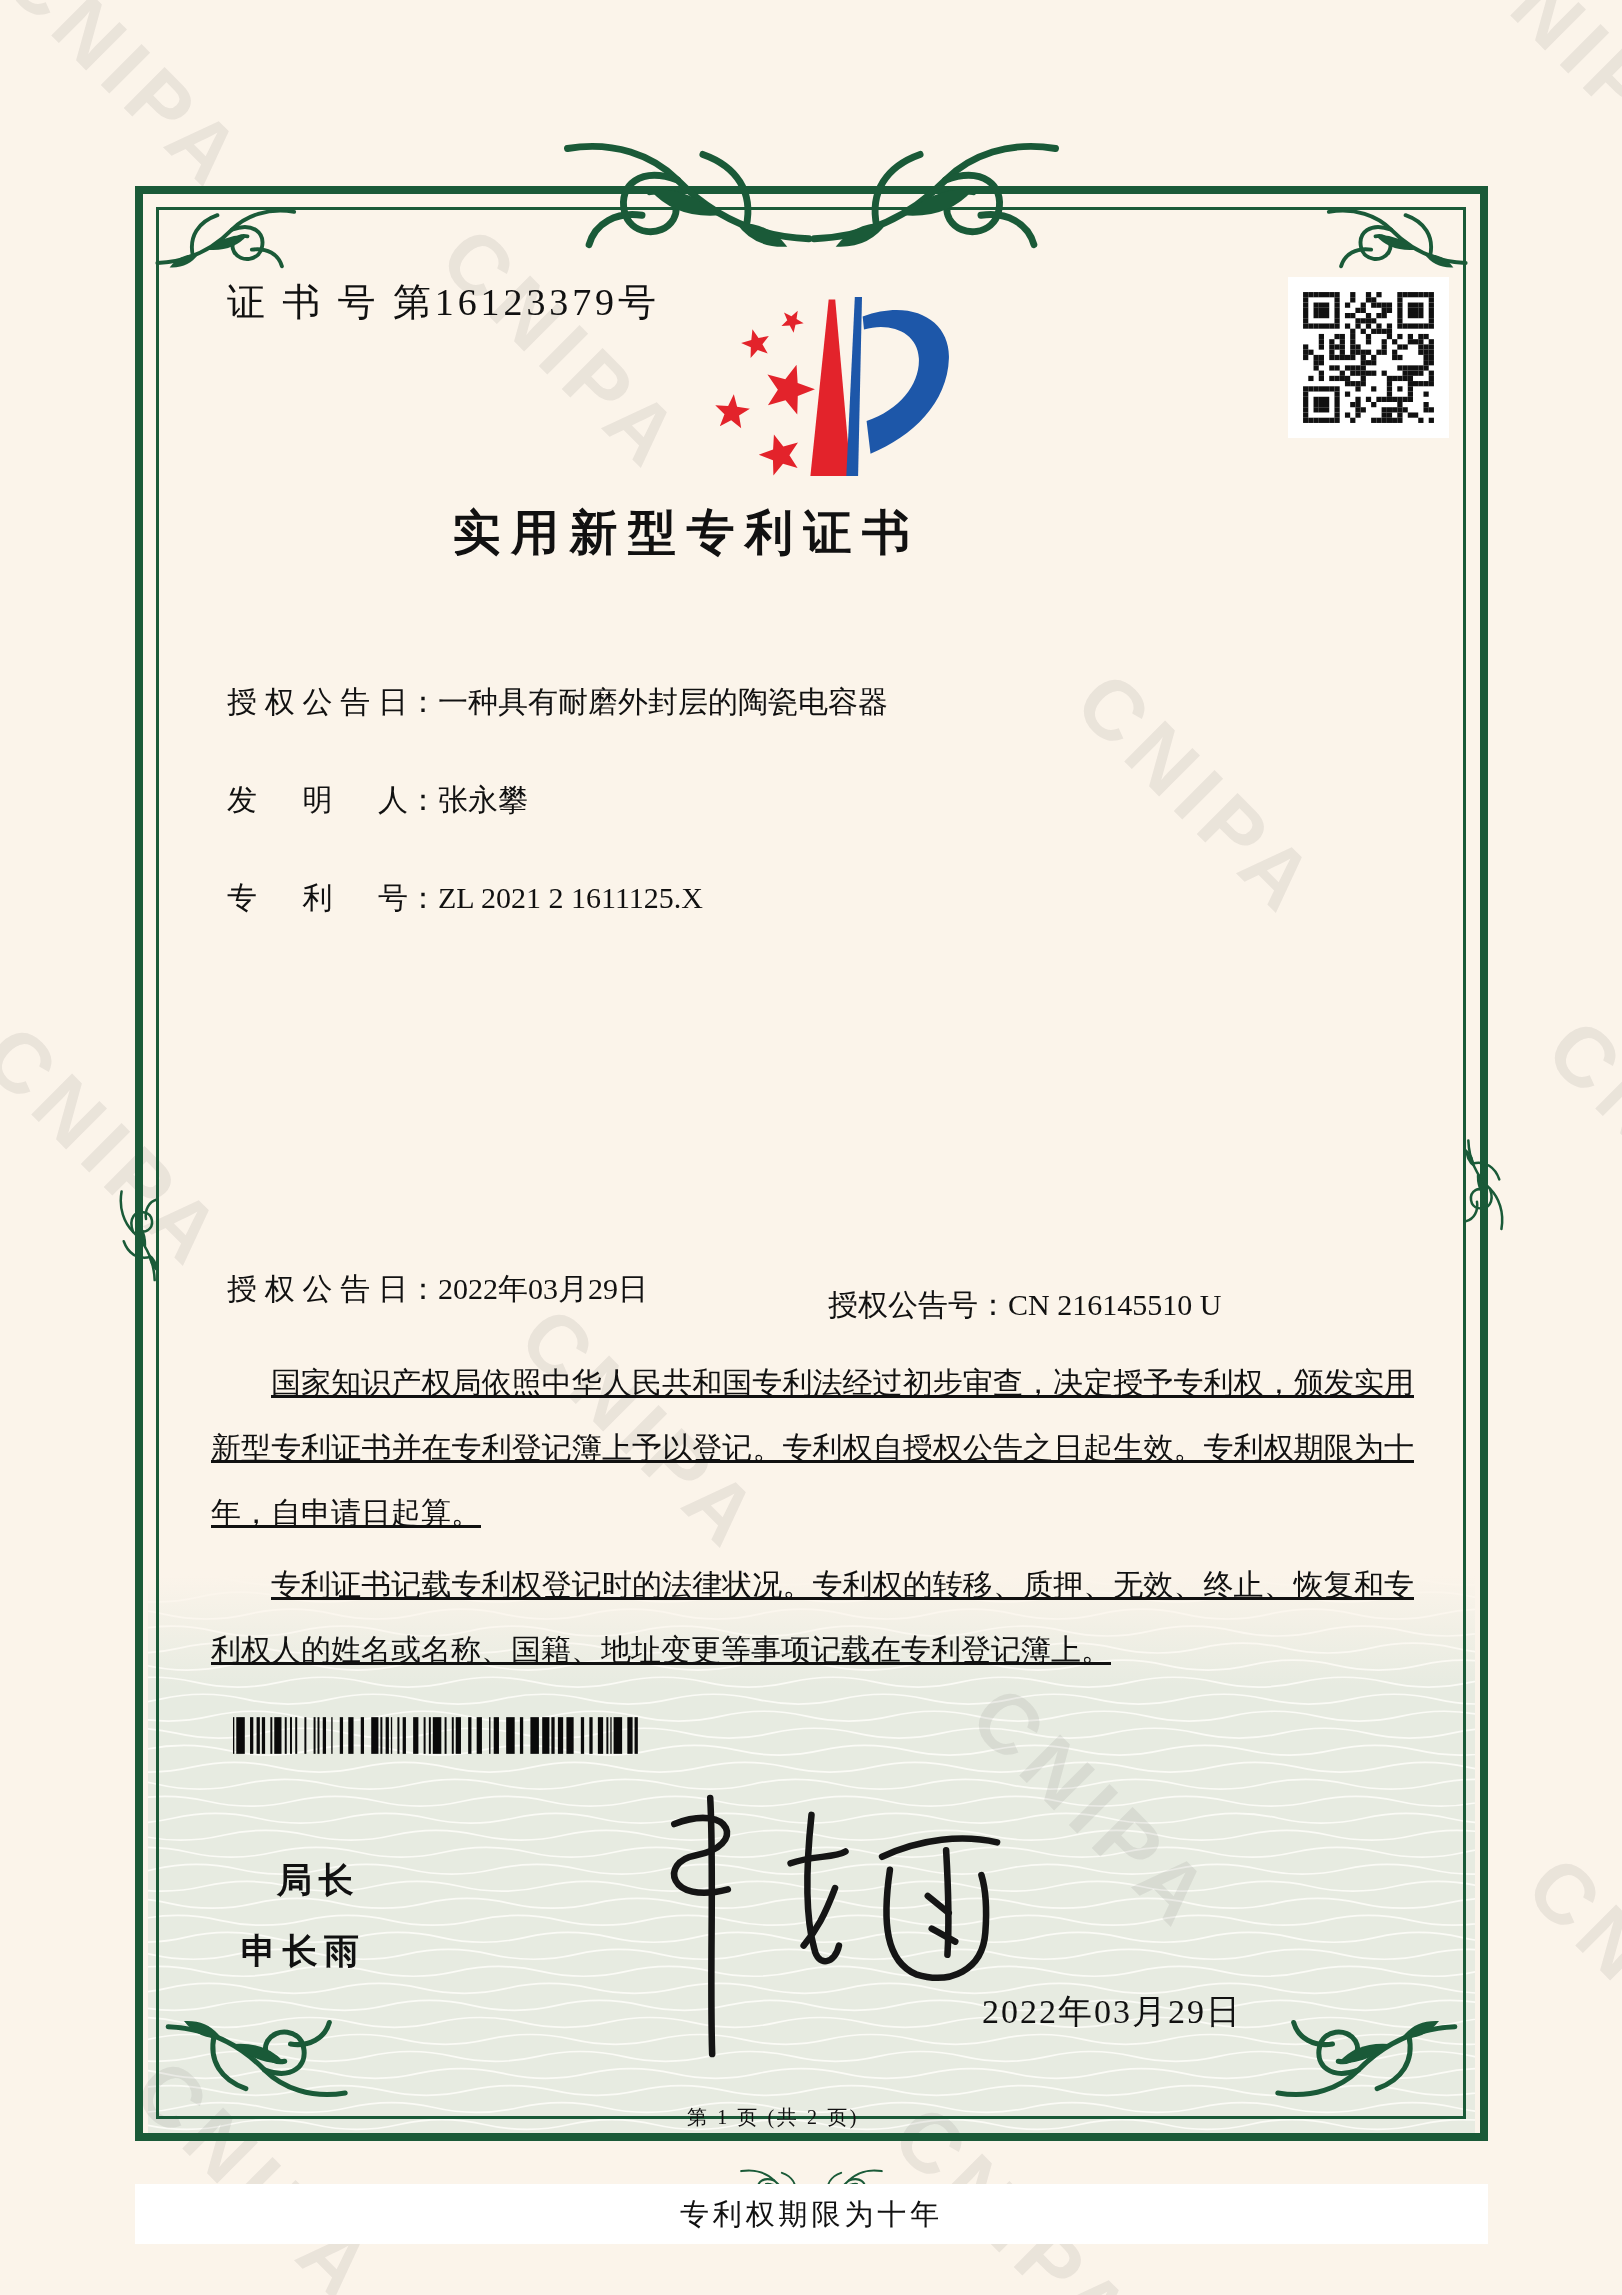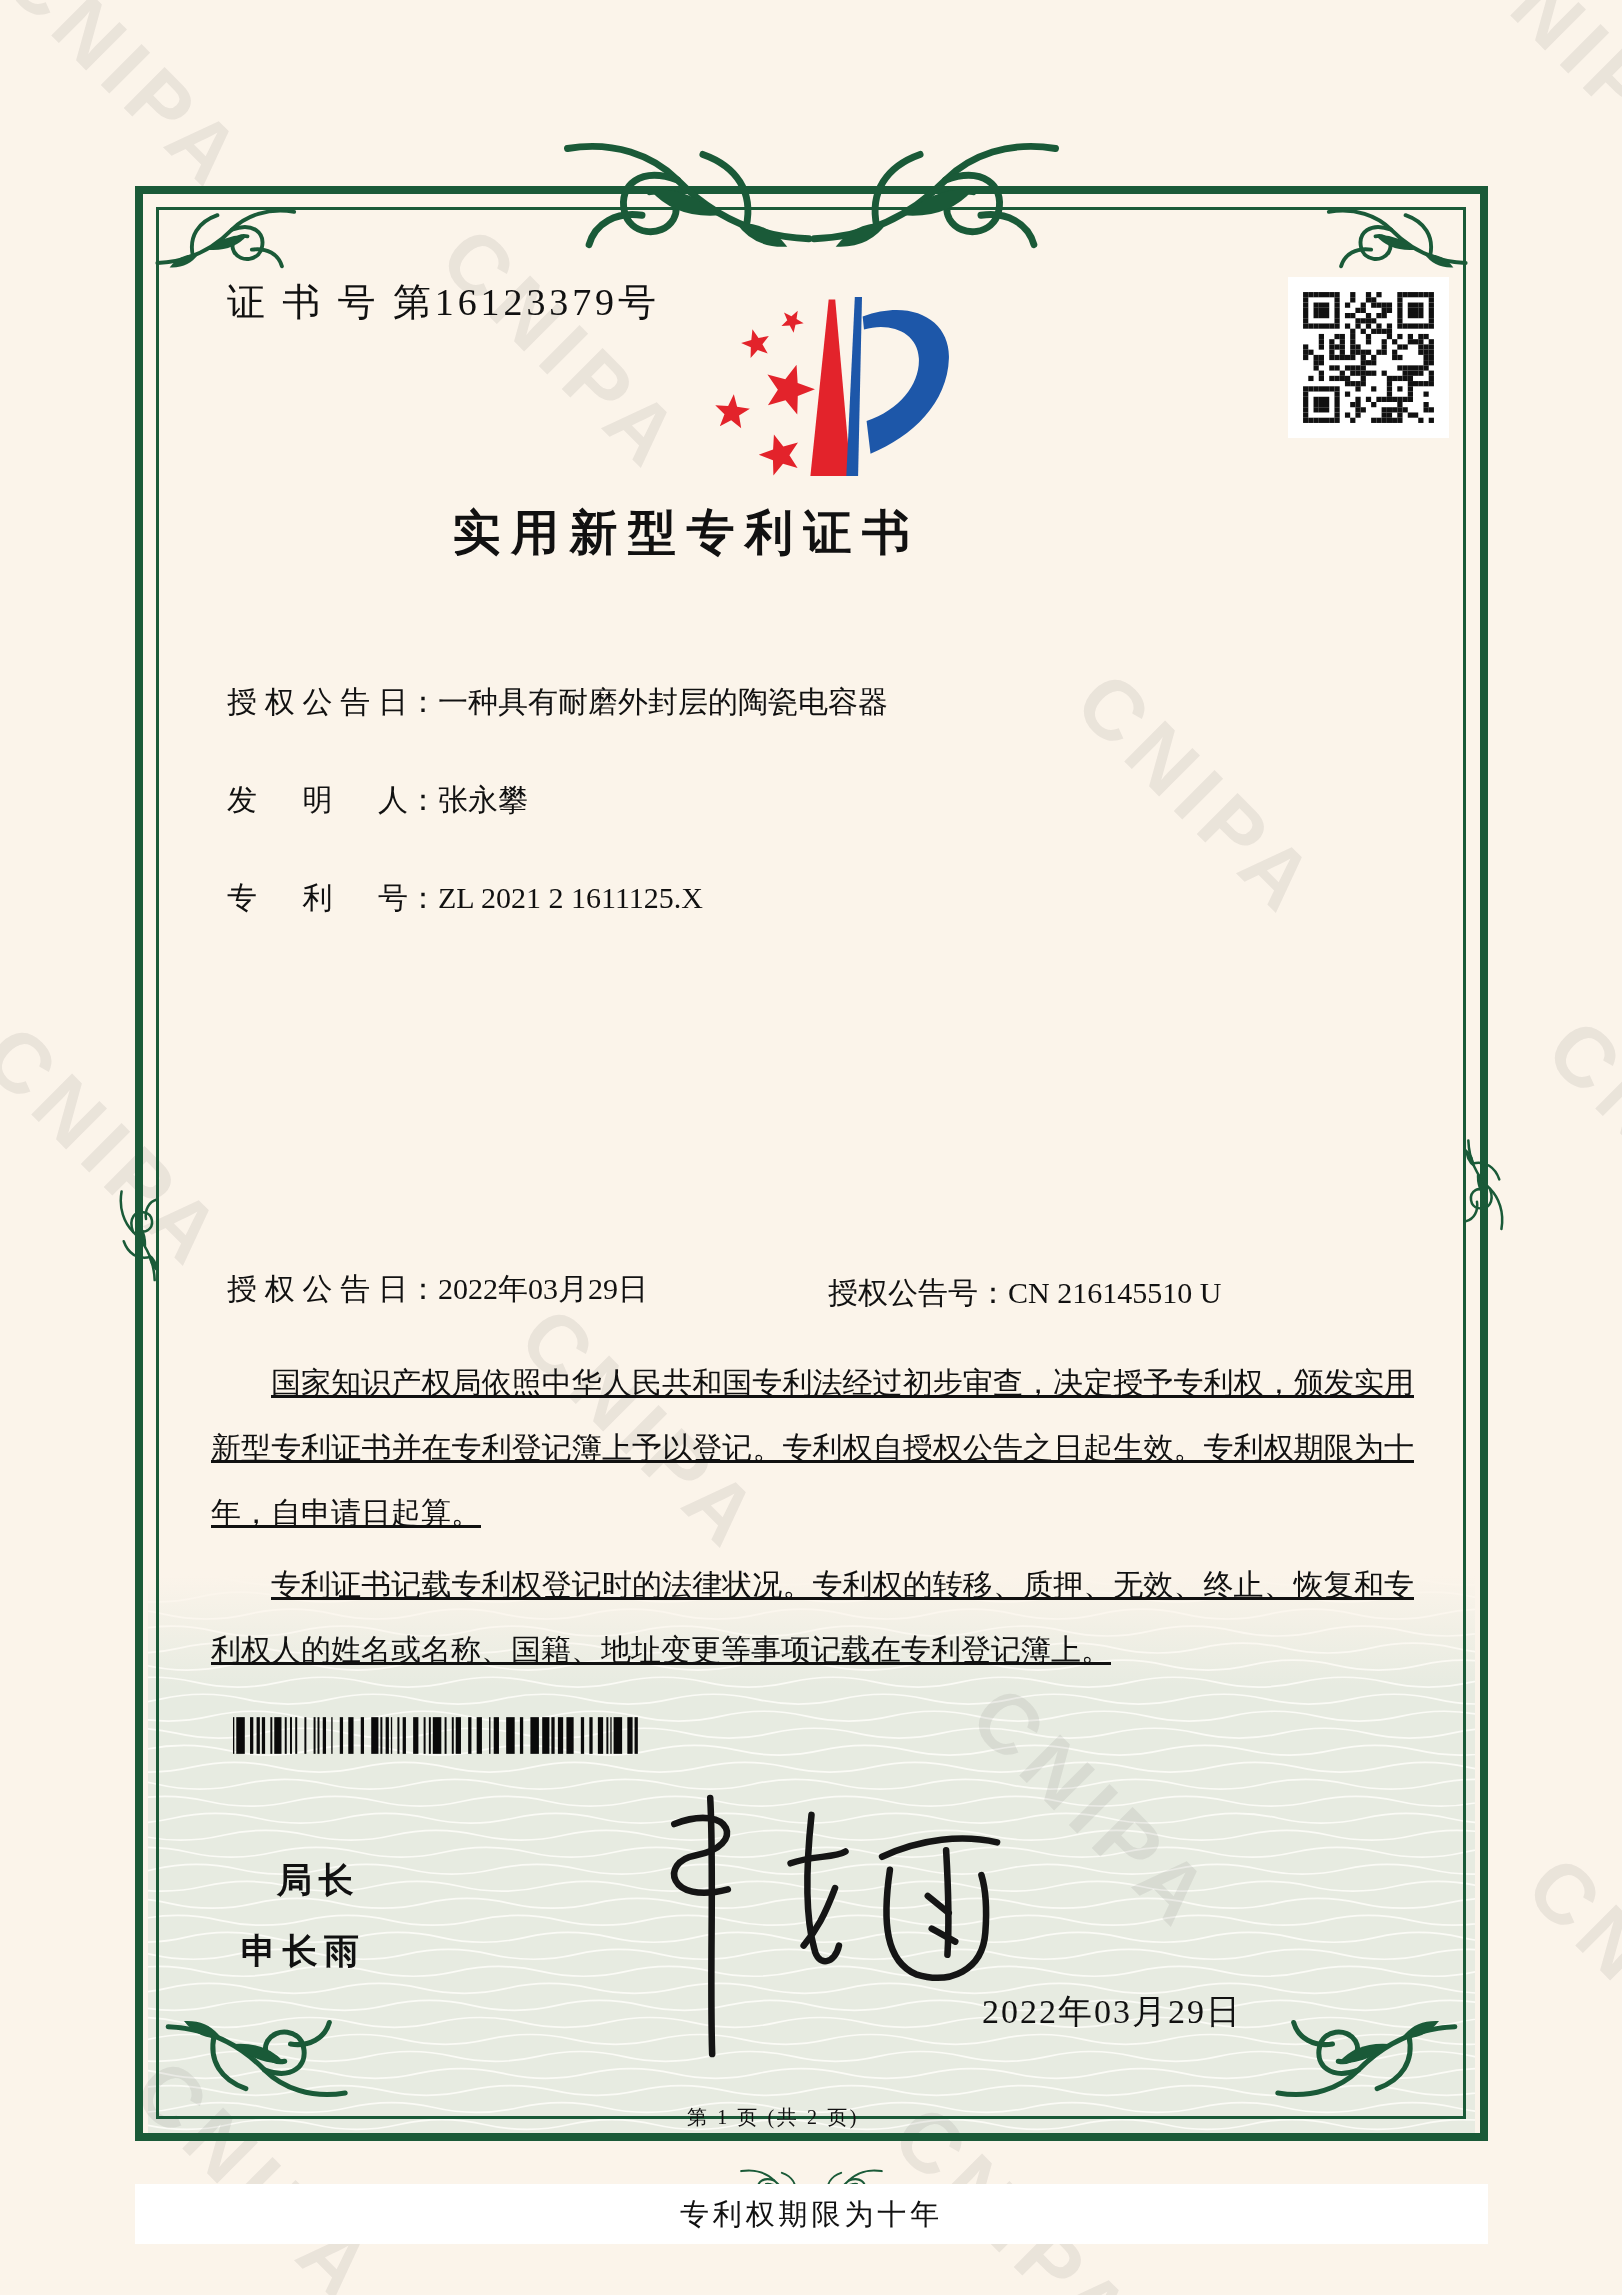--- a/index.html
+++ b/index.html
@@ -32,21 +32,21 @@
   #ornaments{left:0;top:0;z-index:5;pointer-events:none;}
   
   .content{z-index:6;}
   #cert-no{left:227px;top:277px;font-size:38px;letter-spacing:3.9px;}
   #doc-title{left:0;width:1373px;top:501px;text-align:center;
     font-family:Liberation Sans, sans-serif;
     font-weight:900;font-size:48px;letter-spacing:10.5px;}
   #fields{left:227px;top:682px;width:1197px;height:628px;}
   .frow{position:absolute;left:0;font-size:30px;white-space:nowrap;}
   .flabel{display:inline-block;width:181px;text-align:justify;text-align-last:justify;}
-  .fsecond{position:absolute;left:601px;top:4px;white-space:nowrap;}
+  .fsecond{position:absolute;left:601px;top:16px;white-space:nowrap;}
   #paras{left:204px;top:1343px;width:1217px;}
   #paras p{margin:7px;font-size:30px;line-height:65px;text-align:justify;text-indent:60px;text-decoration:underline;}
   #sig-role{left:241px;top:1857px;margin-left:36px;}
   #sig-name{left:241px;top:1928px;}
   .sig-label{font-family:"Liberation Sans","DejaVu Sans",sans-serif;
     font-weight:700;font-size:35px;letter-spacing:6.5px;}
   #grant-date{left:982px;top:1989px;font-size:34px;letter-spacing:2px;}
   #page-no{left:0;width:1546px;top:2104px;text-align:center;font-size:20px;letter-spacing:2.6px;}
   #cont-band{left:135px;top:2184px;width:1353px;height:60px;background:#ffffff;
     text-align:center;line-height:60px;font-size:29px;letter-spacing:3.9px;z-index:6;}

